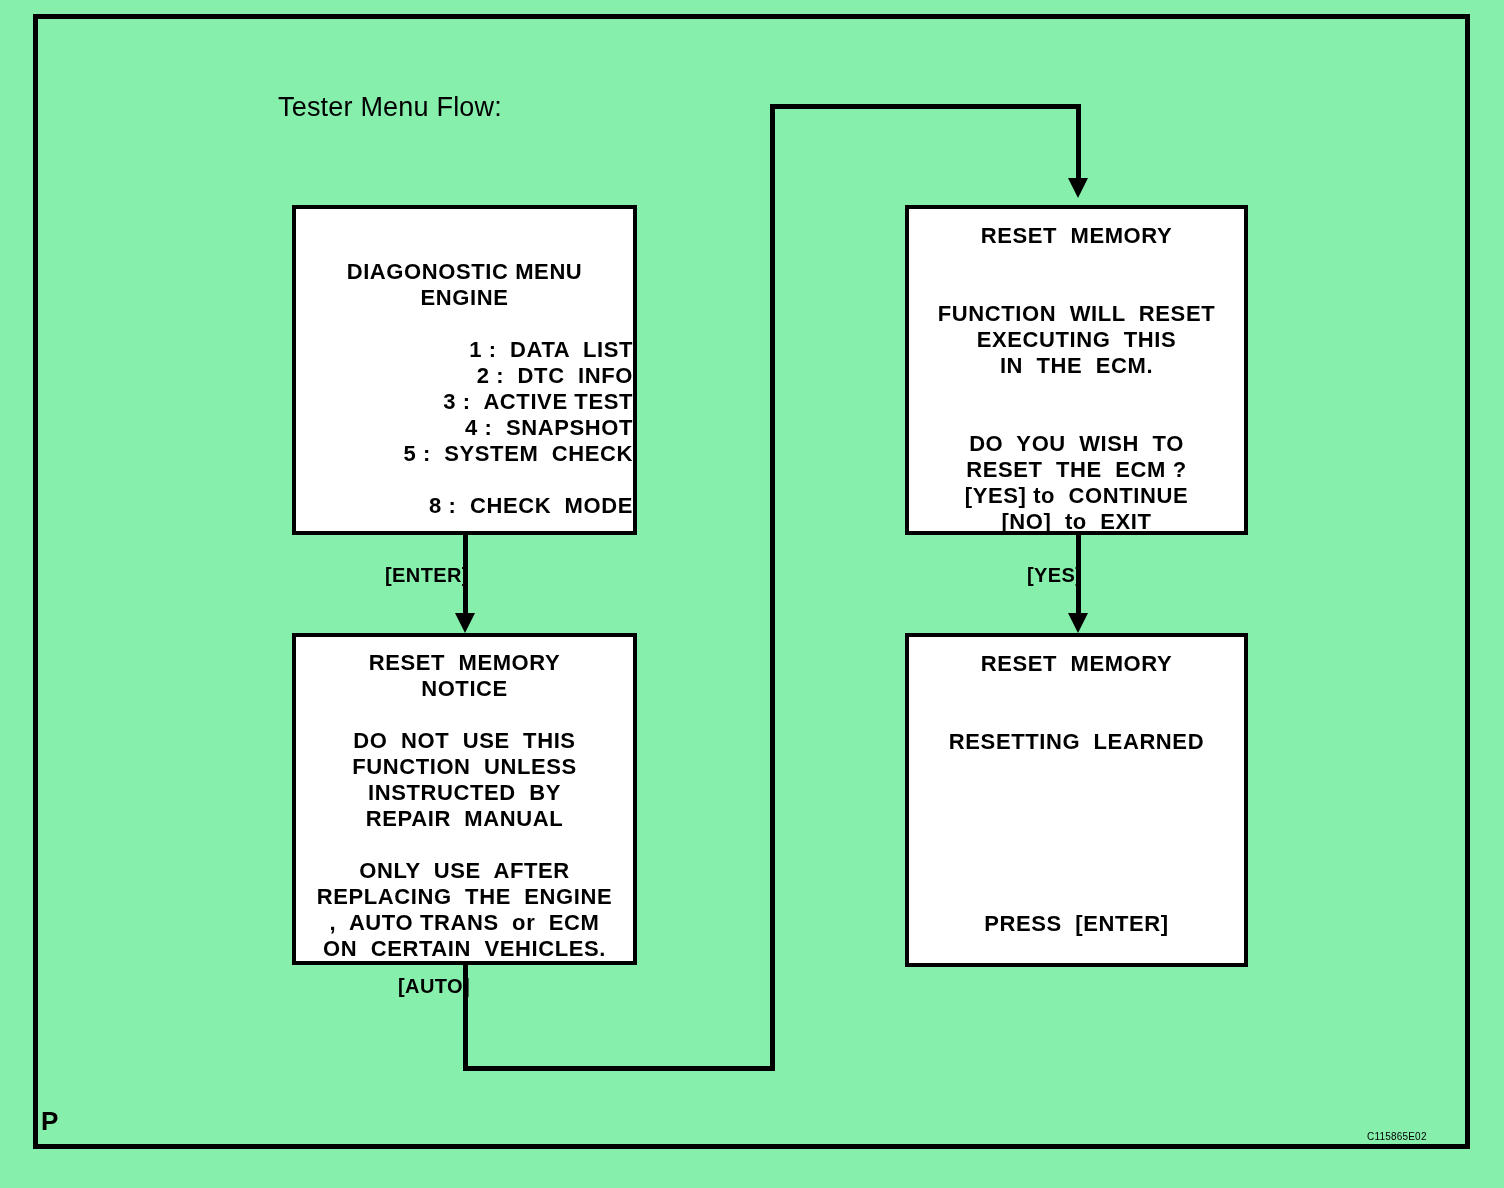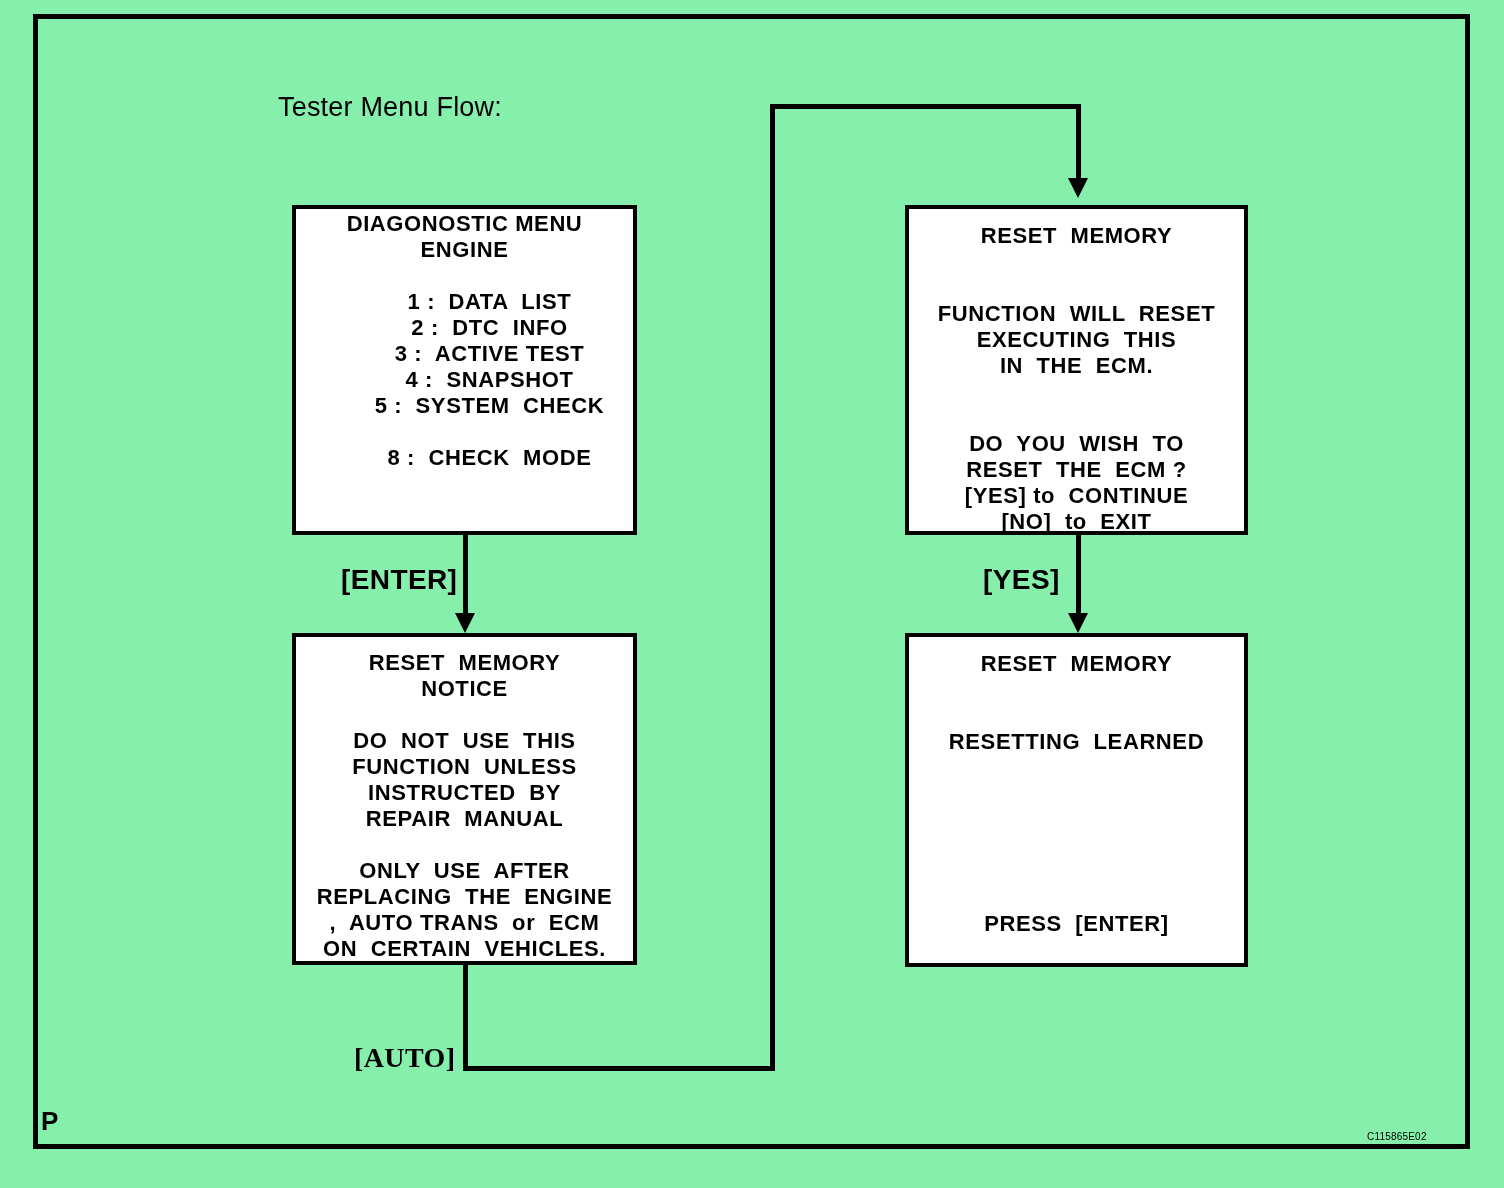--- a/index.html
+++ b/index.html
@@ -86,29 +86,29 @@
     white-space: pre;
     line-height: 26px;
   }
 
   
   #box-diagnostic-menu { left: 292px; top: 205px; width: 345px; height: 330px; }
   #box-reset-notice    { left: 292px; top: 633px; width: 345px; height: 332px; }
   #box-reset-confirm   { left: 905px; top: 205px; width: 343px; height: 330px; }
   #box-reset-complete  { left: 905px; top: 633px; width: 343px; height: 334px; }
 
-  #box-diagnostic-menu .pad { padding-top: 2px; }
+  #box-diagnostic-menu .pad { padding-top: 2px; margin-top: 48px; }
   #box-reset-notice .pad    { padding-top: 13px; }
   #box-reset-confirm .pad   { padding-top: 14px; }
   #box-reset-complete .pad  { padding-top: 14px; }
 
   
   .menu-list {
     margin-left: 50px;
-    text-align: center;
+    text-align: right;
   }
 
   
   .vline {
     position: absolute;
     width: 5px;
     background: #000;
   }
   .hline {
     position: absolute;
@@ -117,39 +117,40 @@
   }
   .arrowhead {
     position: absolute;
     width: 0; height: 0;
     border-left: 10px solid transparent;
     border-right: 10px solid transparent;
     border-top: 20px solid #000;
   }
   .edge-label {
     position: absolute;
-    font-size: 28px;
+    font-size: 20px;
     font-weight: bold;
     letter-spacing: 0.4px;
     white-space: nowrap;
+    margin-left: 44px;
   }
 
   
   #edge-enter-line   { left: 463px; top: 535px;  height: 82px; }
   #edge-enter-arrow  { left: 455px; top: 613px; }
   #edge-enter-label  { left: 341px; top: 564px; }
 
   
   #edge-auto-down    { left: 463px; top: 965px;  height: 106px; }
   #edge-auto-right   { left: 463px; top: 1066px; width: 312px; }
   #edge-auto-up      { left: 770px; top: 104px;  height: 967px; }
   #edge-auto-top     { left: 770px; top: 104px;  width: 311px; }
   #edge-auto-drop    { left: 1076px; top: 104px; height: 78px; }
   #edge-auto-arrow   { left: 1068px; top: 178px; }
-  #edge-auto-label   { left: 354px; top: 1042px; font-family: Liberation Serif, serif; }
+  #edge-auto-label   { left: 354px; top: 975px; }
 
   
   #edge-yes-line     { left: 1076px; top: 535px; height: 82px; }
   #edge-yes-arrow    { left: 1068px; top: 613px; }
   #edge-yes-label    { left: 983px; top: 564px; }
 
   
   .page-mark {
     position: absolute;
     left: 41px; top: 1106px;

